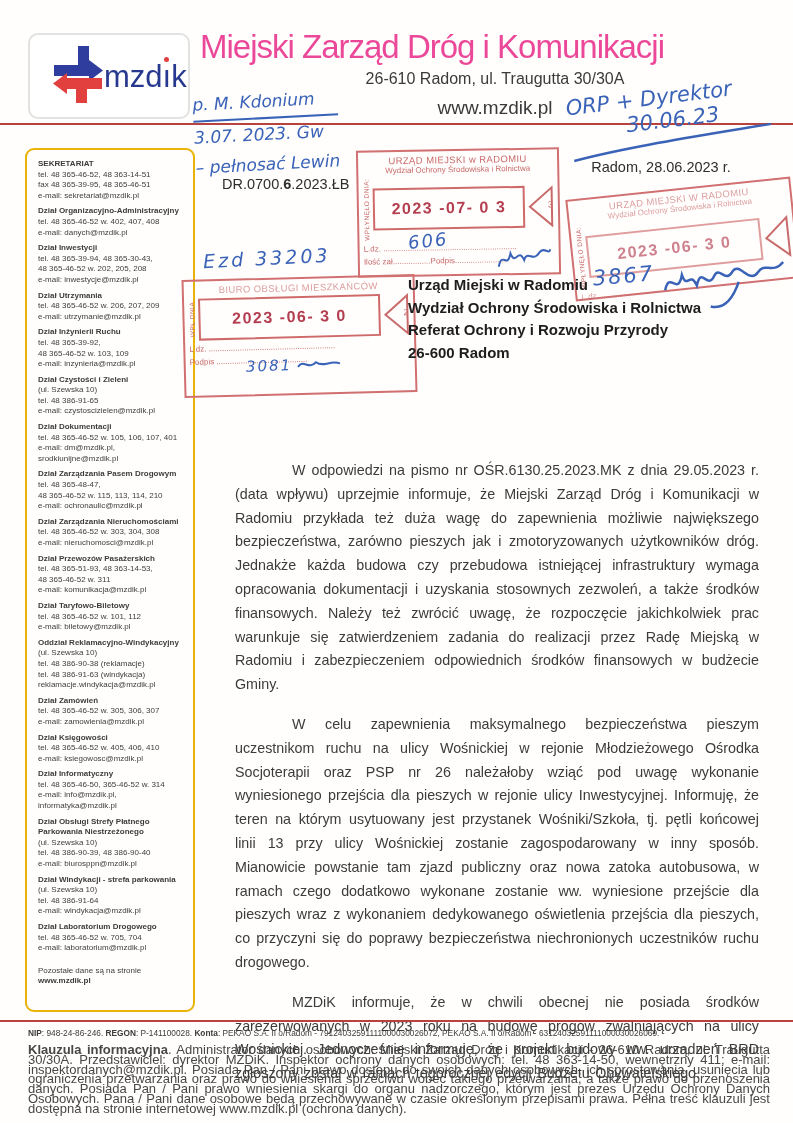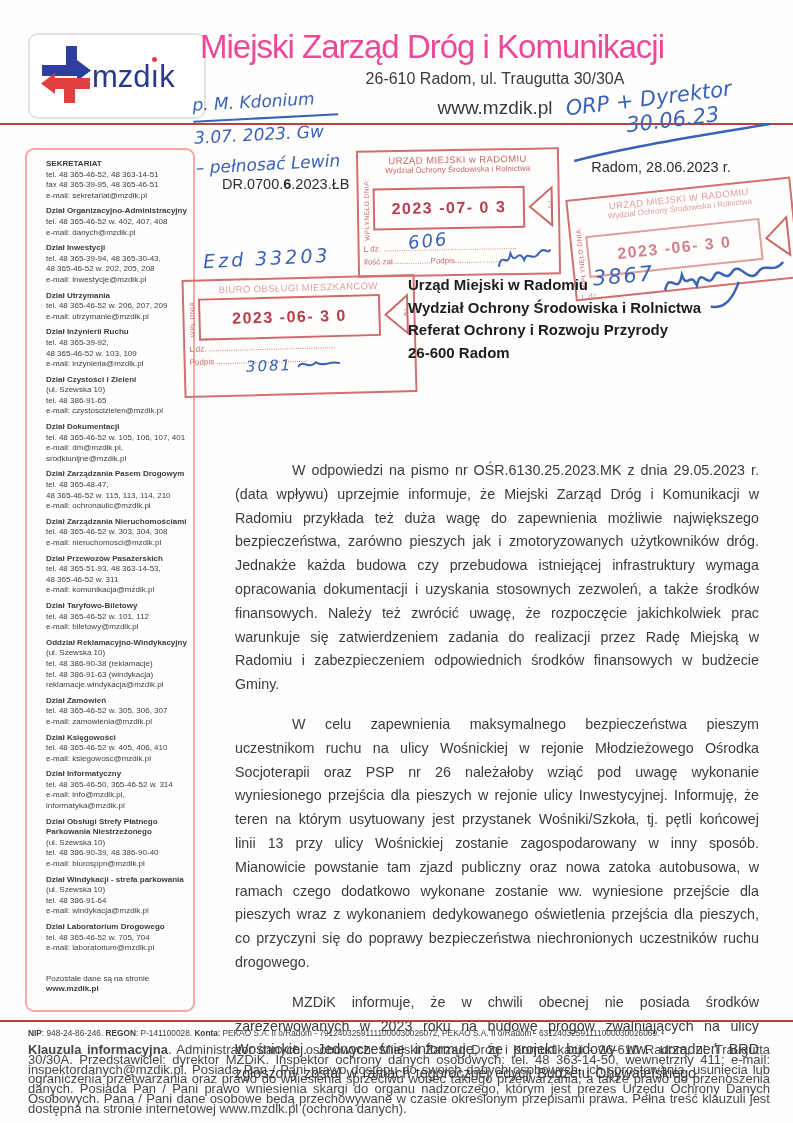--- a/index.html
+++ b/index.html
@@ -1,22 +1,22 @@
 <!DOCTYPE html>
 <html><head>
 <meta charset="utf-8">
 <style>
   html,body{margin:0;padding:0;background:#e9e9e9;}
   .page{position:relative;width:793px;height:1123px;background:#fffefd;overflow:hidden;
         font-family:"Liberation Sans",sans-serif;color:#3b3b3b;margin:0 auto;}
   .abs{position:absolute;}
 
   
-  .logo-box{left:28px;top:33px;width:178px;height:86px;border:2px solid #e2e2e0;border-radius:10px;
-            background:#fff;display:flex;align-items:center;padding:0 10px;box-sizing:border-box;}
+  .logo-box{left:28px;top:33px;width:162px;height:86px;border:2px solid #e2e2e0;border-radius:10px;
+            background:#fff;display:flex;align-items:center;padding:0 22px;box-sizing:border-box;}
   .logo-word{font-size:31px;color:#27388f;letter-spacing:0;position:relative;line-height:1;}
   .logo-i{position:relative;}
   .logo-i .dot{position:absolute;left:1px;top:-2px;width:5px;height:5px;border-radius:50%;background:#e23f3f;}
   .org-title{left:200px;top:28px;width:585px;font-size:33px;letter-spacing:-1px;color:#ec4899;white-space:nowrap;}
   .hdr-center{left:230px;width:530px;text-align:center;color:#3a3a3a;}
   .addr{top:70px;font-size:16px;}
   .site{top:97px;font-size:19px;}
   .rule{left:0;width:793px;height:2px;background:#b8423e;}
   .rule-top{top:123px;}
   .rule-bottom{top:1020px;}
@@ -31,27 +31,27 @@
   .hw-606{left:408px;top:230px;font-size:18px;letter-spacing:2px;transform:rotate(-6deg);}
   .hw-3081{left:246px;top:356px;font-size:15px;letter-spacing:2px;transform:rotate(-2deg);display:flex;align-items:center;gap:4px;}
   .hw-3867{left:594px;top:258px;font-size:21px;letter-spacing:2px;transform:rotate(-5deg);display:flex;align-items:flex-start;gap:6px;}
 
   
   .dateline{left:555px;top:159px;width:212px;text-align:center;font-size:14.5px;color:#2e2e2e;}
   .refno{left:222px;top:176px;font-size:14.5px;color:#2e2e2e;}
   .refno b{font-weight:bold;}
 
   
-  .sidebar{left:25px;top:148px;width:170px;height:864px;border:2px solid #fca5a5;border-radius:9px;
-           padding:9px 4px 0 19px;box-sizing:border-box;font-size:8px;color:#3c3c3c;background:#fffefd;}
+  .sidebar{left:25px;top:148px;width:170px;height:864px;border:2px solid #eab308;border-radius:9px;
+           padding:9px 4px 0 11px;box-sizing:border-box;font-size:8px;color:#3c3c3c;background:#fffefd;}
   .sb-sec{margin-bottom:5px;}
   .sb-title{font-weight:bold;white-space:nowrap;line-height:10.6px;}
   .sb-title .n{font-weight:bold;}
   .sb-line{line-height:10.6px;white-space:nowrap;}
-  .sb-foot{margin-top:20px;line-height:10.6px;}
+  .sb-foot{margin-top:12px;line-height:10.6px;}
   .sb-foot b{font-weight:bold;}
 
   
   .stamp{border:2px solid #d17070;color:#c96a6a;background:rgba(255,255,255,0);box-sizing:border-box;padding:3px 4px;}
   .st-top{left:357px;top:149px;width:203px;height:127px;transform:rotate(-1deg);}
   .st-right{left:570px;top:188px;width:226px;height:102px;transform:rotate(-6deg);}
   .st-left{left:183px;top:277px;width:233px;height:118px;transform:rotate(-1.5deg);}
   .st-l1{font-size:9.5px;text-align:center;letter-spacing:.4px;white-space:nowrap;overflow:hidden;}
   .st-l2{font-size:8px;text-align:center;white-space:nowrap;overflow:hidden;}
   .st-mid{display:flex;align-items:center;margin-top:3px;gap:3px;}

